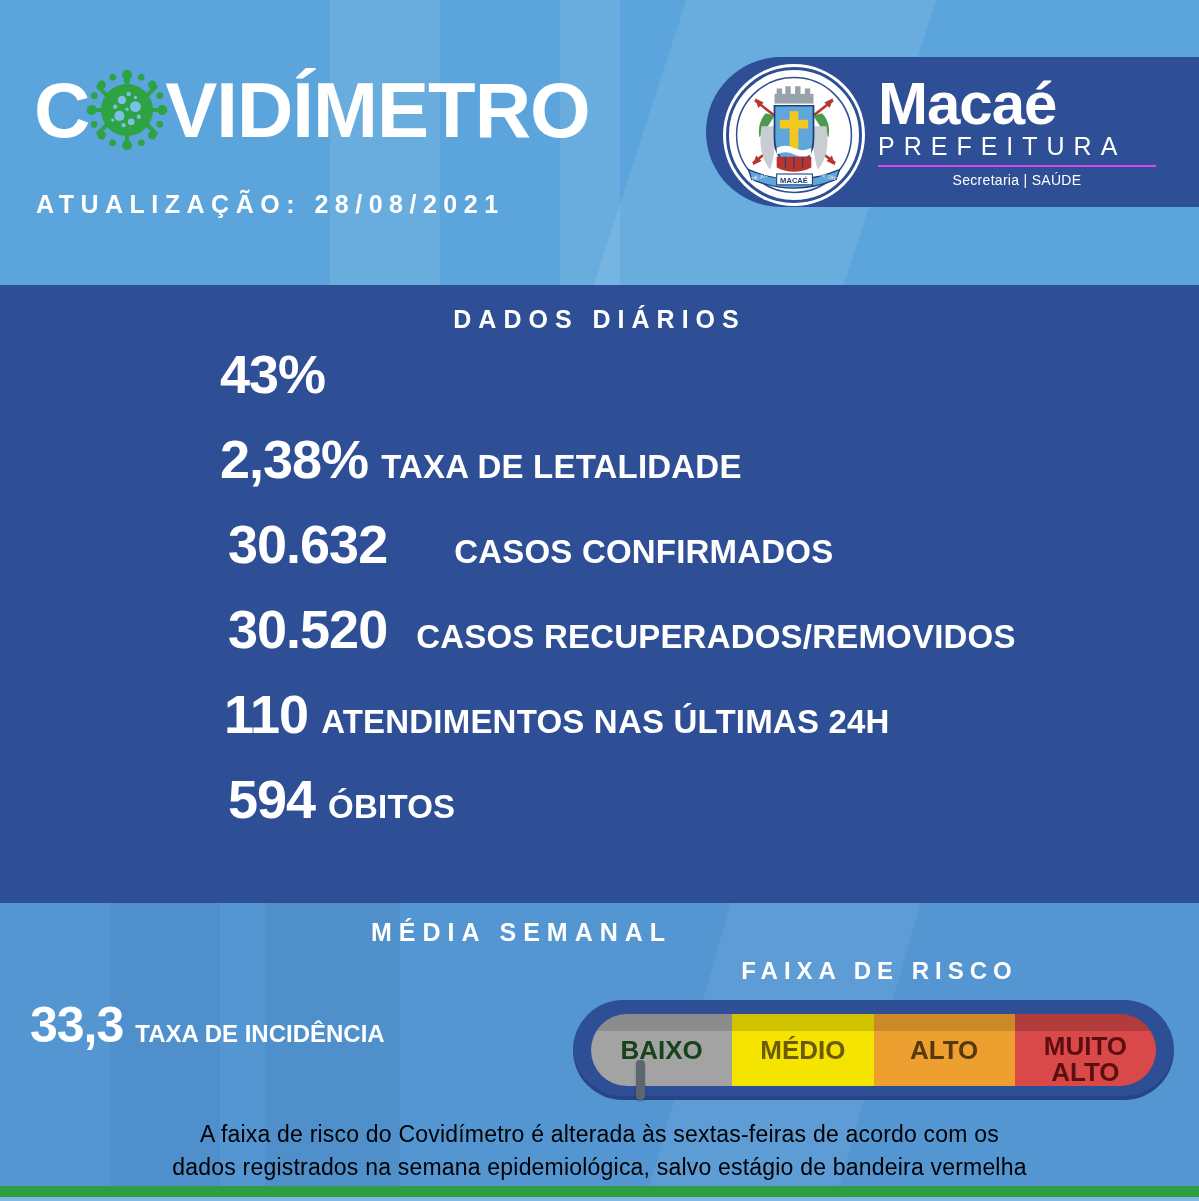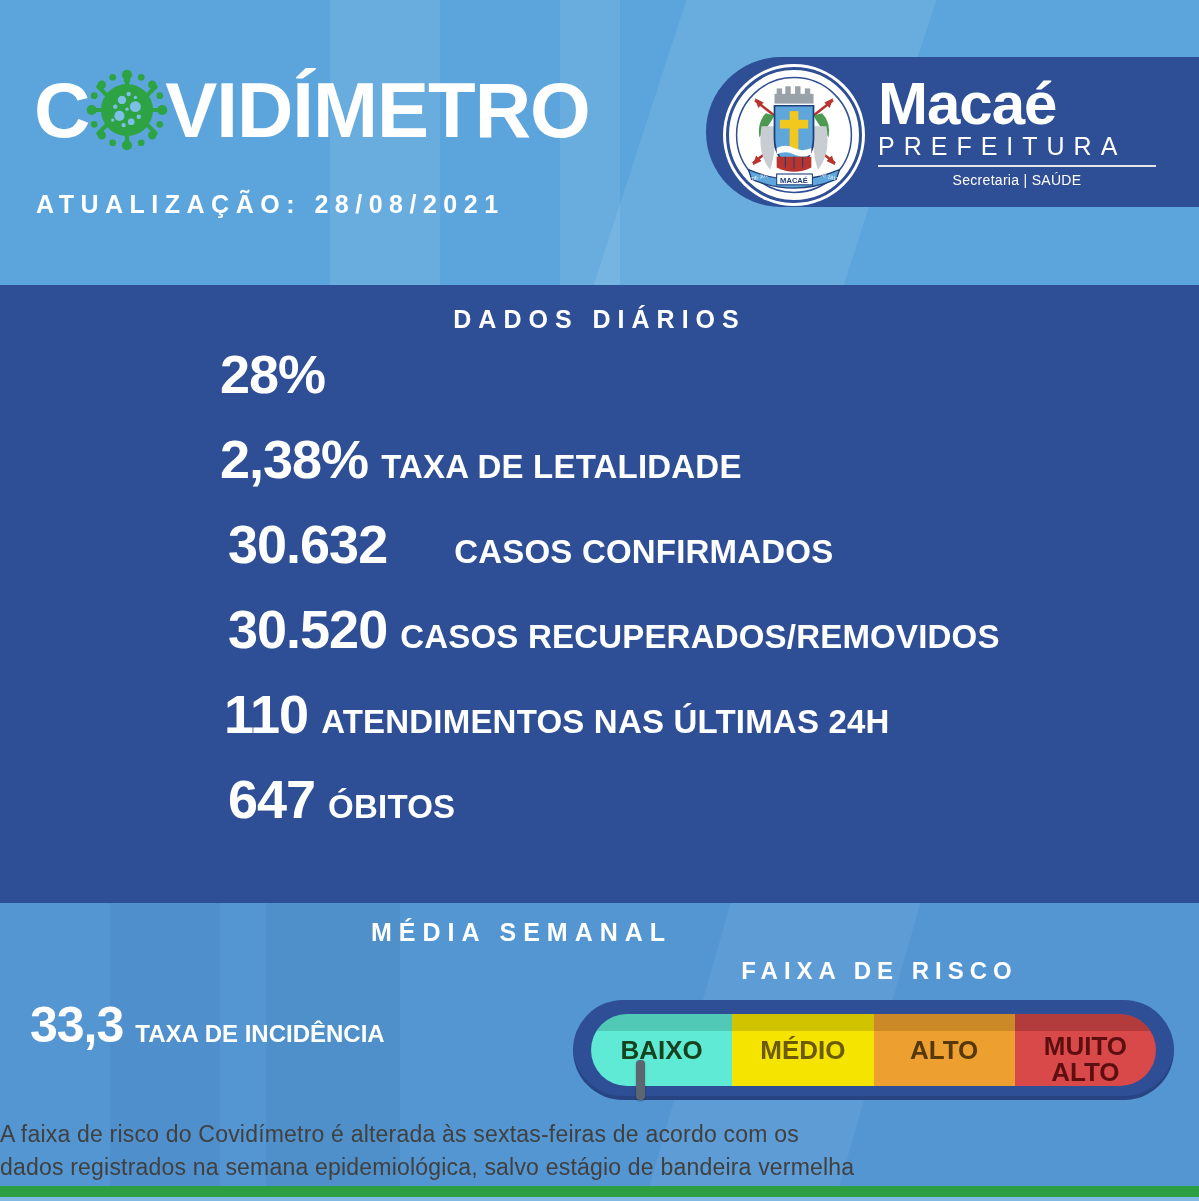--- a/index.html
+++ b/index.html
@@ -64,21 +64,21 @@
     overflow:hidden;
   }
   .brand{
     position:absolute;left:172px;top:18px;color:#ffffff;
   }
   .brand-macae{
     font-size:60px;font-weight:bold;line-height:.95;letter-spacing:-1px;
   }
   .brand-pref{
     font-size:25px;letter-spacing:9px;margin-top:0px;
-    border-bottom:2px solid #e5e5e5;padding-bottom:4px;
+    border-bottom:2px solid #d946ef;padding-bottom:4px;
     width:278px;
   }
   .brand-sec{
     font-size:14px;margin-top:5px;text-align:center;width:278px;
     letter-spacing:.3px;
   }
 
   
   .sec-title{
     position:absolute;color:#ffffff;font-weight:bold;
@@ -94,21 +94,21 @@
   .stat-value{
     font-size:54px;font-weight:bold;line-height:1;
     letter-spacing:-1px;margin-right:13px;white-space:nowrap;
   }
   .stat-label{
     font-size:33px;font-weight:bold;line-height:1;
     letter-spacing:.2px;white-space:nowrap;
   }
   .r0 .stat-value{margin-right:9px;}
   .r2{padding-left:8px;gap:48px;} .r2 .stat-value{margin-right:19px;}
-  .r3{padding-left:8px;}
+  .r3{padding-left:8px;gap:16px;}
   .r4{padding-left:4px;}
   .r5{padding-left:8px;}
 
   
   #weekly-title{top:918px;left:0;width:1043px;text-align:center;}
   #risk-title{
     position:absolute;top:957px;left:560px;width:639px;text-align:center;
     color:#ffffff;font-weight:bold;font-size:24px;letter-spacing:6px;
   }
   .incidence{
@@ -134,37 +134,37 @@
   }
   .seg{
     position:relative;flex:1;display:flex;align-items:center;justify-content:center;
     font-weight:bold;font-size:26px;text-align:center;line-height:1.02;
   }
   .seg .cap{position:relative;z-index:2;}
   .seg::before{
     content:"";position:absolute;left:0;right:0;top:0;height:17px;
     background:rgba(0,0,0,.14);z-index:1;
   }
-  .seg-baixo {background:#5eead4;color:#16431d;}
+  .seg-baixo {background:#a3a3a3;color:#16431d;}
   .seg-medio {background:#f5e400;color:#6b5a00;}
   .seg-alto  {background:#eda02f;color:#57380a;}
   .seg-muito {background:#d9494a;color:#5d0f10;align-items:flex-end;}
   .seg-muito::before{background:rgba(0,0,0,.18);}
 
   .needle{
     position:absolute;width:9px;height:40px;
     background:#5c6670;border-radius:4px;
     top:1060px;z-index:5;
     box-shadow:0 1px 2px rgba(0,0,0,.3);
   }
 
   
   .footer{
     position:absolute;left:0;top:1118px;width:1199px;
-    color:#404040;
+    text-align:center;color:#000000;
     font-size:23px;line-height:1.42;letter-spacing:.2px;
   }
 </style>
 </head>
 <body>
 
 <div class="canvas">
 
   <div class="band band-top"></div>
   <div class="band band-daily"></div>
@@ -290,21 +290,21 @@
         <div class="brand-sec">Secretaria | SAÚDE</div>
       </div>
     </div>
   </div>
 
   <div class="sec-title" id="daily-title">DADOS DIÁRIOS</div>
 
   <div class="stat-list">
 
     <div class="stat-row r0">
-      <span class="stat-value">28%</span>
+      <span class="stat-value">43%</span>
     </div>
 
     <div class="stat-row r1">
       <span class="stat-value">2,38%</span>
       <span class="stat-label">TAXA DE LETALIDADE</span>
     </div>
 
     <div class="stat-row r2">
       <span class="stat-value">30.632</span>
       <span class="stat-label">CASOS CONFIRMADOS</span>
@@ -314,21 +314,21 @@
       <span class="stat-value">30.520</span>
       <span class="stat-label">CASOS RECUPERADOS/REMOVIDOS</span>
     </div>
 
     <div class="stat-row r4">
       <span class="stat-value">110</span>
       <span class="stat-label">ATENDIMENTOS NAS ÚLTIMAS 24H</span>
     </div>
 
     <div class="stat-row r5">
-      <span class="stat-value">647</span>
+      <span class="stat-value">594</span>
       <span class="stat-label">ÓBITOS</span>
     </div>
   </div>
 
   <div class="sec-title" id="weekly-title">MÉDIA SEMANAL</div>
   <div id="risk-title">FAIXA DE RISCO</div>
 
   <div class="incidence">
     <span class="inc-value">33,3</span>
     <span class="inc-label">TAXA DE INCIDÊNCIA</span>

